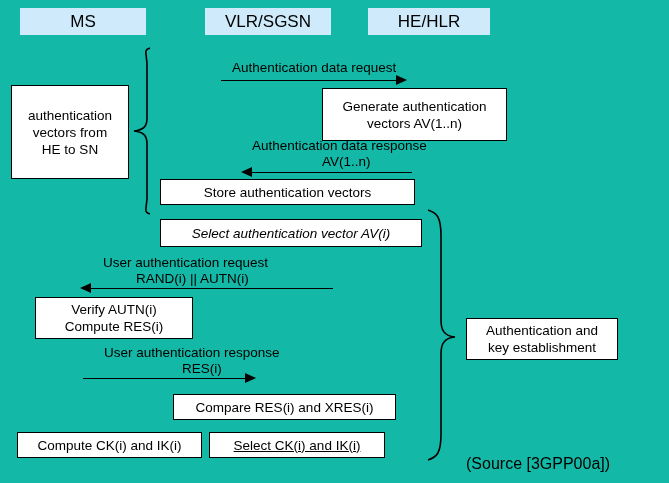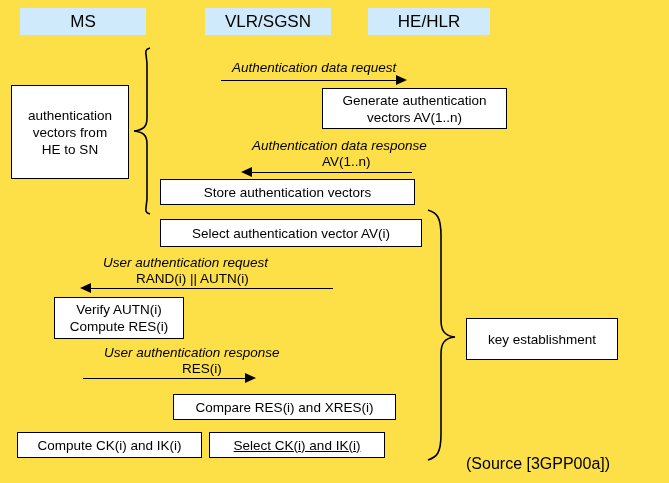--- a/index.html
+++ b/index.html
@@ -9,21 +9,21 @@
     background: #ffffff;
   }
   body {
     font-family: "Liberation Sans", sans-serif;
     color: #000000;
   }
   #canvas {
     position: relative;
     width: 669px;
     height: 483px;
-    background: #fde047;
+    background: #14b8a6;
     overflow: hidden;
   }
   .entity-header {
     position: absolute;
     background: #cfeafb;
     text-align: center;
     font-size: 17px;
     line-height: 27px;
     height: 27px;
     color: #000;
@@ -44,21 +44,21 @@
     color: #000;
   }
   .node-box span { display: block; white-space: nowrap; }
   .msg-label {
     position: absolute;
     font-size: 13.5px;
     line-height: 16px;
     white-space: nowrap;
     color: #000;
   }
-  .msg-label.italic { font-style: italic; }
+  .msg-label.italic { }
   .arrow-line {
     position: absolute;
     height: 0;
     border-top: 1.6px solid #000000;
   }
   .arrow-head {
     position: absolute;
     width: 0;
     height: 0;
     border-top: 5px solid transparent;
@@ -96,52 +96,53 @@
   </div>
 
   <svg class="brace-svg" style="left:128px; top:46px;" width="26" height="170" viewBox="0 0 26 170">
     <path d="M22 2 C 14 4, 20 8, 19 24 L19 72 C 19 80, 16 84, 6 85 C 16 86, 19 90, 19 98 L19 146 C 20 162, 14 166, 22 168" fill="none" stroke="#000000" stroke-width="1.6"></path>
   </svg>
 
   <div class="msg-label italic" style="left:232px; top:60px;">Authentication data request</div>
   <div class="arrow-line" style="left:221px; top:80px; width:176px;"></div>
   <div class="arrow-head right" style="left:396px; top:75px;"></div>
 
-  <div class="node-box" style="left:322px; top:88px; width:185px; height:41px;">
+  <div class="node-box" style="left:322px; top:88px; width:185px; height:53px;">
     <span>Generate authentication</span>
     <span>vectors AV(1..n)</span>
   </div>
 
   <div class="msg-label italic" style="left:252px; top:138px;">Authentication data response</div>
   <div class="msg-label" style="left:322px; top:154px;">AV(1..n)</div>
   <div class="arrow-line" style="left:252px; top:172px; width:160px;"></div>
   <div class="arrow-head left" style="left:241px; top:167px;"></div>
 
   <div class="node-box" style="left:160px; top:179px; width:255px; height:26px;">
     <span>Store authentication vectors</span>
   </div>
 
-  <div class="node-box" style="left:160px; top:219px; width:262px; height:28px;">
+  <div class="node-box" style="left:160px; top:219px; width:262px; height:28px;font-style:italic;">
     <span>Select authentication vector AV(i)</span>
   </div>
 
   <svg class="brace-svg" style="left:424px; top:208px;" width="34" height="254" viewBox="0 0 34 254">
     <path d="M4 2 C 13 5, 17 9, 17 28 L17 112 C 17 122, 20 128, 31 129 C 20 130, 17 136, 17 146 L17 226 C 17 245, 13 249, 4 252" fill="none" stroke="#000000" stroke-width="1.6"></path>
   </svg>
 
   <div class="node-box" style="left:466px; top:318px; width:152px; height:42px;">
+    <span>Authentication and</span>
     <span>key establishment</span>
   </div>
 
   <div class="msg-label italic" style="left:103px; top:255px;">User authentication request</div>
   <div class="msg-label" style="left:136px; top:271px;">RAND(i) || AUTN(i)</div>
   <div class="arrow-line" style="left:91px; top:288px; width:242px;"></div>
   <div class="arrow-head left" style="left:80px; top:283px;"></div>
 
-  <div class="node-box" style="left:35px; top:297px; width:130px; height:42px;margin-left:19px;">
+  <div class="node-box" style="left:35px; top:297px; width:158px; height:42px;">
     <span>Verify AUTN(i)</span>
     <span>Compute RES(i)</span>
   </div>
 
   <div class="msg-label italic" style="left:104px; top:345px;text-align:center;">User authentication response</div>
   <div class="msg-label" style="left:164px; top:361px;margin-left:18px;">RES(i)</div>
   <div class="arrow-line" style="left:83px; top:378px; width:163px;"></div>
   <div class="arrow-head right" style="left:245px; top:373px;"></div>
 
   <div class="node-box" style="left:173px; top:394px; width:223px; height:26px;">

